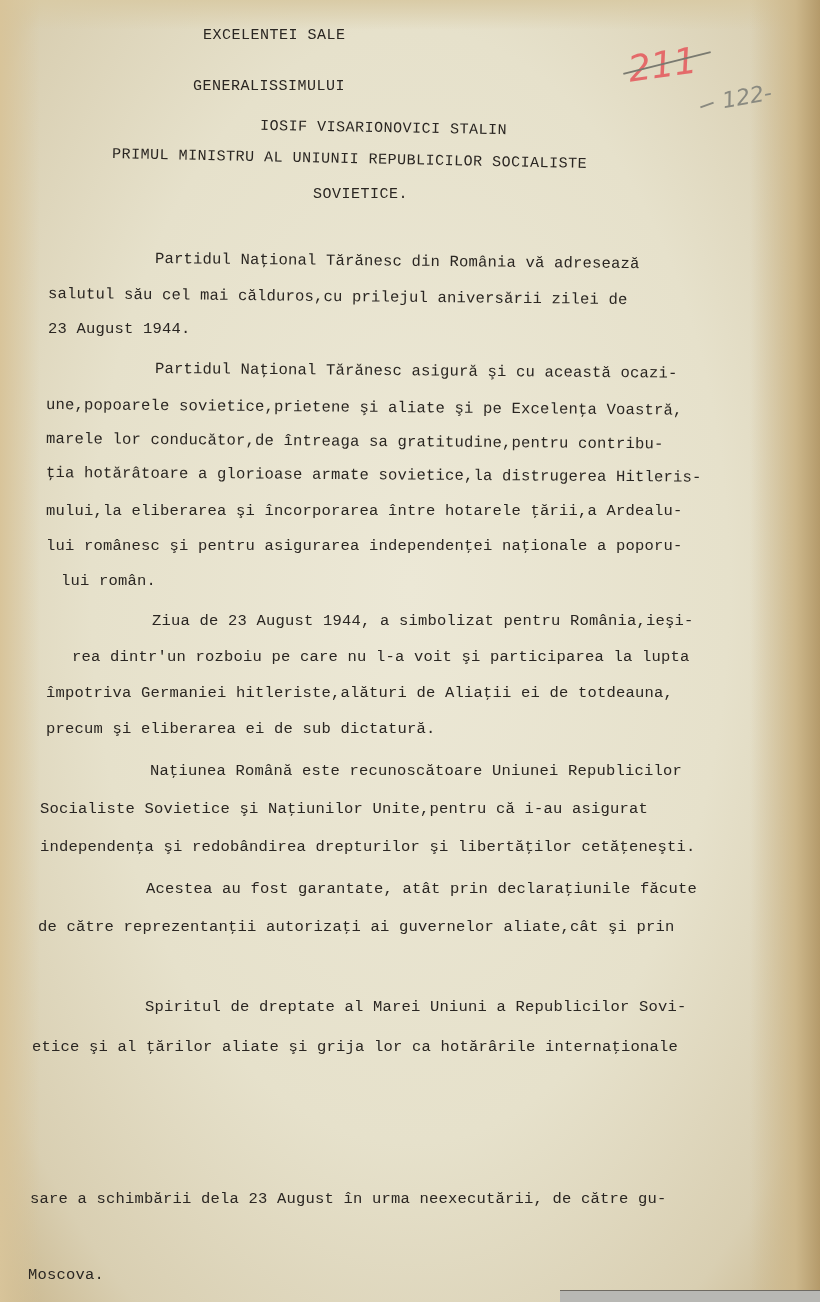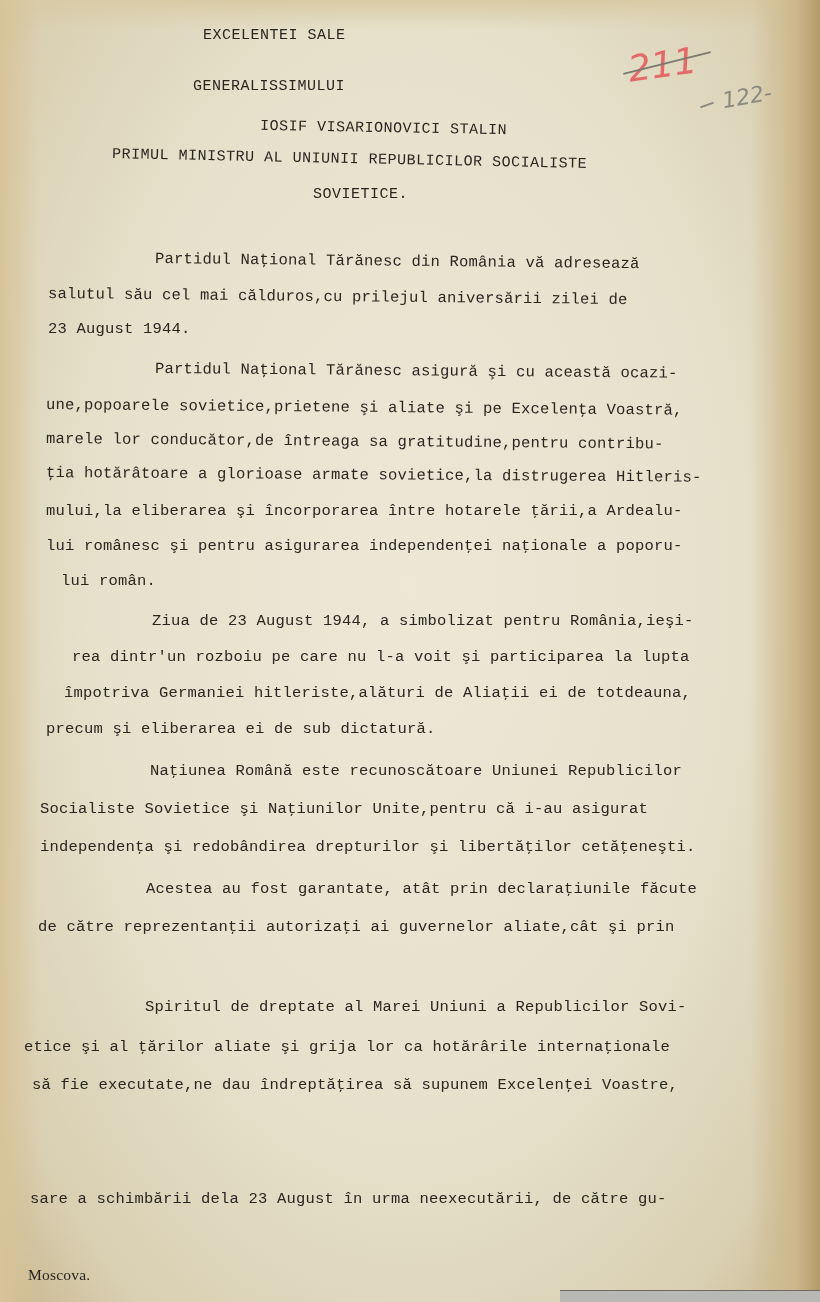--- a/index.html
+++ b/index.html
@@ -80,30 +80,29 @@
   <div class="typed" style="left:155px; top:360px; transform:rotate(0.5deg); transform-origin:left;">Partidul Naţional Tărănesc asigură şi cu această ocazi-</div>
   <div class="typed" style="left:46px; top:396px; transform:rotate(0.5deg); transform-origin:left;">une,popoarele sovietice,prietene şi aliate şi pe Excelenţa Voastră,</div>
   <div class="typed" style="left:46px; top:430px; transform:rotate(0.5deg); transform-origin:left;">marele lor conducător,de întreaga sa gratitudine,pentru contribu-</div>
   <div class="typed" style="left:46px; top:464px; transform:rotate(0.4deg); transform-origin:left;">ţia hotărâtoare a glorioase armate sovietice,la distrugerea Hitleris-</div>
   <div class="typed" style="left:46px; top:502px;">mului,la eliberarea şi încorporarea între hotarele ţării,a Ardealu-</div>
   <div class="typed" style="left:46px; top:537px;">lui românesc şi pentru asigurarea  independenţei naţionale a poporu-</div>
   <div class="typed" style="left:61px; top:572px;text-align:right;">lui  român.</div>
 
   <div class="typed" style="left:152px; top:612px;">Ziua de 23 August 1944, a simbolizat pentru România,ieşi-</div>
   <div class="typed" style="left:32px; top:648px;margin-left:40px;">rea dintr'un rozboiu pe care nu l-a voit şi participarea la lupta</div>
-  <div class="typed" style="left:46px; top:684px;margin-left:18px;">împotriva Germaniei hitleriste,alături de Aliaţii ei de totdeauna,</div>
+  <div class="typed" style="left:46px; top:684px;">împotriva Germaniei hitleriste,alături de Aliaţii ei de totdeauna,</div>
   <div class="typed" style="left:46px; top:720px;">precum şi eliberarea ei de sub dictatură.</div>
 
   <div class="typed" style="left:150px; top:762px;">Naţiunea Română este recunoscătoare Uniunei Republicilor</div>
   <div class="typed" style="left:40px; top:800px;">Socialiste Sovietice şi Naţiunilor Unite,pentru că i-au asigurat</div>
   <div class="typed" style="left:40px; top:838px;">independenţa şi redobândirea drepturilor şi libertăţilor cetăţeneşti.</div>
 
   <div class="typed" style="left:146px; top:880px;">Acestea au fost garantate, atât prin declaraţiunile făcute</div>
   <div class="typed" style="left:38px; top:918px;">de către reprezentanţii autorizaţi ai guvernelor aliate,cât şi prin</div>
 
   <div class="typed" style="left:145px; top:998px;">Spiritul de dreptate al Marei Uniuni a Republicilor Sovi-</div>
-  <div class="typed" style="left:24px; top:1038px;text-align:right;">etice şi al ţărilor aliate şi grija lor ca hotărârile internaţionale</div>
-  <div class="typed" style="left:32px; top:1076px;">să fie executate,ne dau îndreptăţirea să supunem Excelenţei Voastre,</div>
+  <div class="typed" style="left:32px; top:1038px;text-align:right;">etice şi al ţărilor aliate şi grija lor ca hotărârile internaţionale</div>
   <div class="typed" style="left:30px; top:1190px;">sare a schimbării dela 23 August în urma neexecutării, de către gu-</div>
-  <div class="typed" style="left:28px; top:1266px;font-family:Liberation Serif, serif;">Moscova.</div>
+  <div class="typed" style="left:28px; top:1266px;">Moscova.</div>
 
   <div class="bottom-strip"></div>
 </div>
 
 </body></html>

